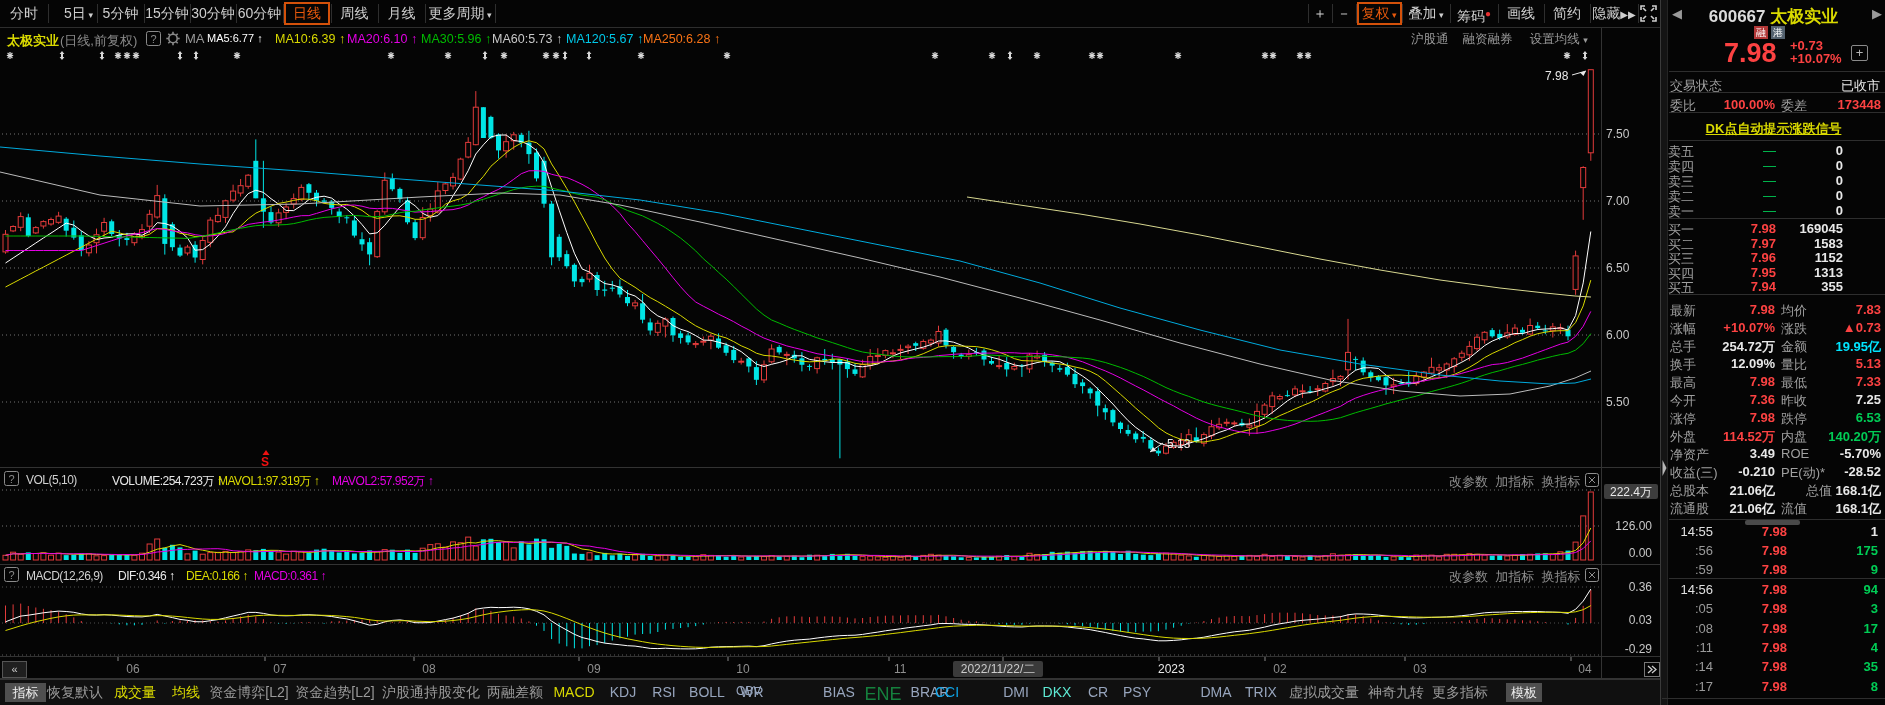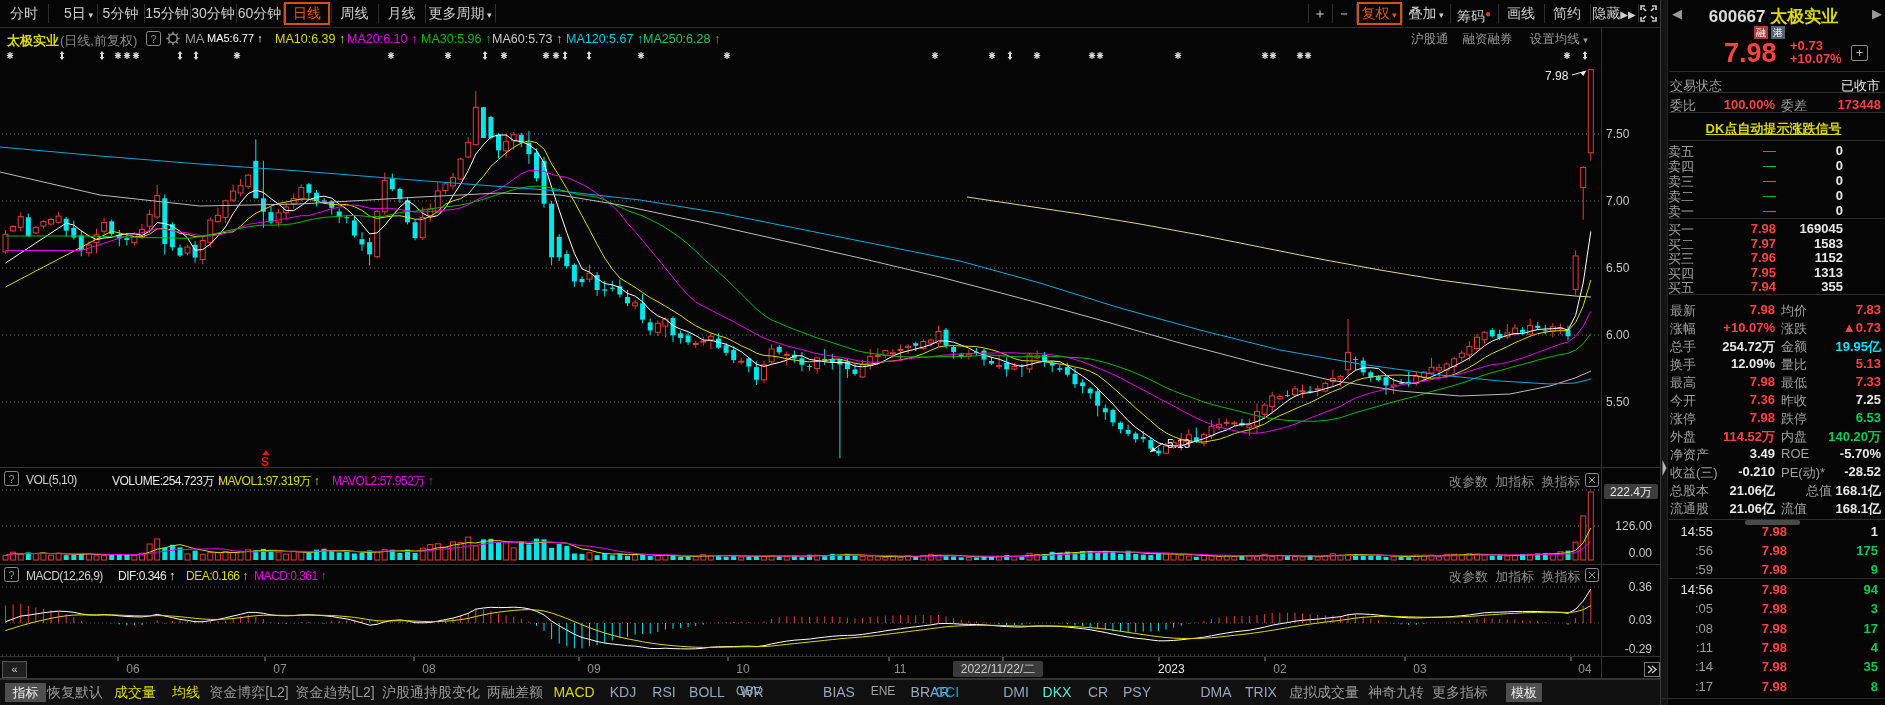--- a/index.html
+++ b/index.html
@@ -66,21 +66,21 @@
   </svg>
 <div class="a" style="left:7px;top:32px;font-size:13px;color:#d9d900;font-weight:bold">太极实业</div>
 <div class="a" style="left:60px;top:32px;font-size:13px;color:#8a8a8a">(日线,前复权)</div>
 <div class="a" style="left:185px;top:31px;font-size:13px;color:#9a9a9a">MA</div>
 <div class="a" style="left:207px;top:32px;font-size:11px;color:#ffffff">MA5:6.77 ↑</div>
 <div class="a" style="left:275px;top:32px;font-size:12.5px;color:#d9d900">MA10:6.39 ↑</div>
 <div class="a" style="left:347px;top:32px;font-size:12.5px;color:#e400e4">MA20:6.10 ↑</div>
 <div class="a" style="left:421px;top:32px;font-size:12.5px;color:#00bb00">MA30:5.96 ↑</div>
 <div class="a" style="left:492px;top:32px;font-size:12.5px;color:#c8c8c8">MA60:5.73 ↑</div>
 <div class="a" style="left:566px;top:32px;font-size:12.5px;color:#00c8e8">MA120:5.67 ↑</div>
-<div class="a" style="left:643px;top:32px;font-size:12.5px;color:#22c55e">MA250:6.28 ↑</div>
+<div class="a" style="left:643px;top:32px;font-size:12.5px;color:#f97316">MA250:6.28 ↑</div>
 <svg class="a" style="left:146px;top:31px" width="36" height="15">
 <rect x="0.5" y="0.5" width="14" height="14" rx="2" fill="none" stroke="#8a8a8a"></rect>
 <text x="7.5" y="11.5" fill="#8a8a8a" font-size="11" text-anchor="middle">?</text>
 <circle cx="27" cy="7.5" r="4.2" fill="none" stroke="#8a8a8a" stroke-width="1.6"></circle>
 <g stroke="#8a8a8a" stroke-width="1.6">
 <line x1="27" y1="0.8" x2="27" y2="3"></line>
       <line x1="27" y1="12" x2="27" y2="14.2"></line>
 <line x1="20.3" y1="7.5" x2="22.5" y2="7.5"></line>
       <line x1="31.5" y1="7.5" x2="33.7" y2="7.5"></line>
 <line x1="22.3" y1="2.8" x2="23.8" y2="4.3"></line>
@@ -1195,21 +1195,21 @@
 <div class="a" style="left:275px;top:684px;width:120px;text-align:center;font-size:14px;color:#9a9a9a">资金趋势[L2]</div>
 <div class="a" style="left:371px;top:684px;width:120px;text-align:center;font-size:14px;color:#9a9a9a">沪股通持股变化</div>
 <div class="a" style="left:455px;top:684px;width:120px;text-align:center;font-size:14px;color:#9a9a9a">两融差额</div>
 <div class="a" style="left:514px;top:684px;width:120px;text-align:center;font-size:14px;color:#d9d900">MACD</div>
 <div class="a" style="left:563px;top:684px;width:120px;text-align:center;font-size:14px;color:#97a5bd">KDJ</div>
 <div class="a" style="left:604px;top:684px;width:120px;text-align:center;font-size:14px;color:#97a5bd">RSI</div>
 <div class="a" style="left:647px;top:684px;width:120px;text-align:center;font-size:14px;color:#97a5bd">BOLL</div>
 <div class="a" style="left:692px;top:684px;width:120px;text-align:center;font-size:14px;color:#97a5bd">WR</div>
 <div class="a" style="left:736px;top:684px;width:120px;font-size:12px;color:#97a5bd">OBV</div>
 <div class="a" style="left:779px;top:684px;width:120px;text-align:center;font-size:14px;color:#97a5bd">BIAS</div>
-<div class="a" style="left:823px;top:684px;width:120px;text-align:center;font-size:12px;color:#a3a3a3">ENE</div>
+<div class="a" style="left:823px;top:684px;width:120px;text-align:center;font-size:18px;color:#15803d">ENE</div>
 <div class="a" style="left:870px;top:684px;width:120px;text-align:center;font-size:14px;color:#97a5bd">BRAR</div>
 <div class="a" style="left:935px;top:684px;width:120px;font-size:14px;color:#0ea5e9">CCI</div>
 <div class="a" style="left:956px;top:684px;width:120px;text-align:center;font-size:14px;color:#97a5bd">DMI</div>
 <div class="a" style="left:997px;top:684px;width:120px;text-align:center;font-size:14px;color:#5eead4">DKX</div>
 <div class="a" style="left:1038px;top:684px;width:120px;text-align:center;font-size:14px;color:#97a5bd">CR</div>
 <div class="a" style="left:1077px;top:684px;width:120px;text-align:center;font-size:14px;color:#97a5bd">PSY</div>
 <div class="a" style="left:1116px;top:720px;width:120px;text-align:center;font-size:14px;color:#97a5bd">KD</div>
 <div class="a" style="left:1156px;top:684px;width:120px;text-align:center;font-size:14px;color:#97a5bd">DMA</div>
 <div class="a" style="left:1201px;top:684px;width:120px;text-align:center;font-size:14px;color:#97a5bd">TRIX</div>
 <div class="a" style="left:1264px;top:684px;width:120px;text-align:center;font-size:14px;color:#9a9a9a">虚拟成交量</div>

